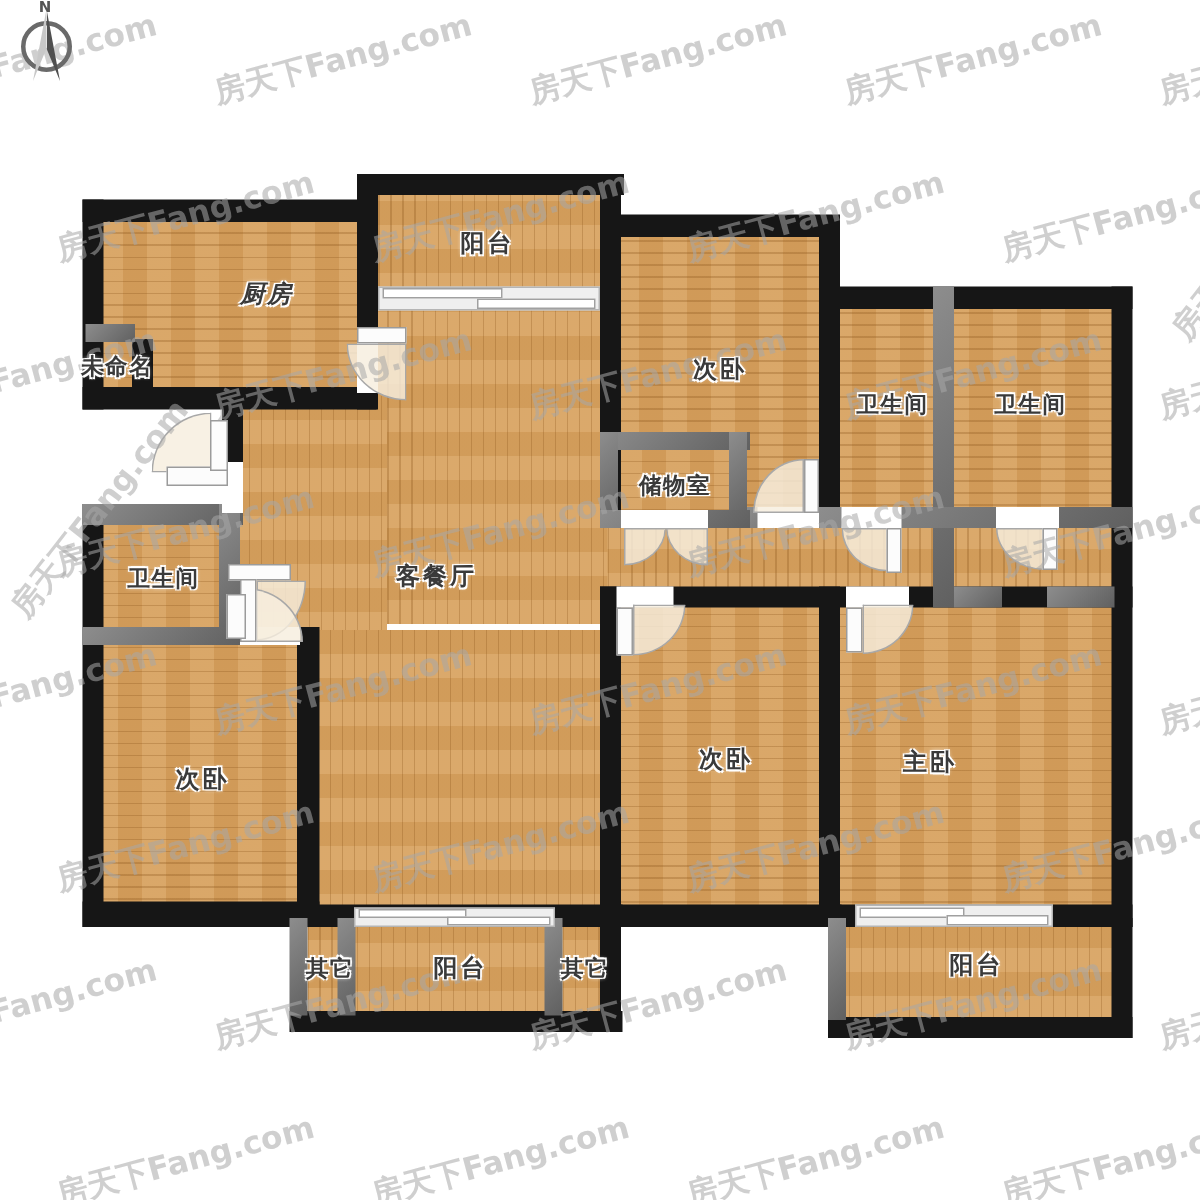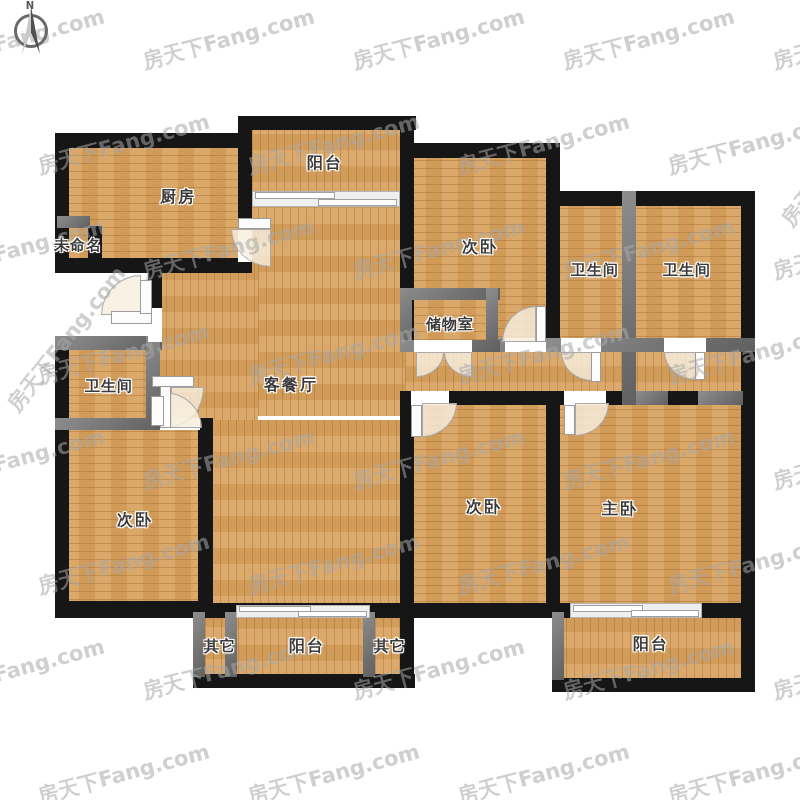--- a/index.html
+++ b/index.html
@@ -194,21 +194,21 @@
       <span class="wm" style="left: 560px; top: 655px; transform: rotate(-15deg);">房天下Fang.com</span>
       <span class="wm" style="left: 770px; top: 655px; transform: rotate(-15deg);">房天下Fang.com</span>
       <span class="wm" style="left: 35px; top: 760px; transform: rotate(-15deg);">房天下Fang.com</span>
       <span class="wm" style="left: 245px; top: 760px; transform: rotate(-15deg);">房天下Fang.com</span>
       <span class="wm" style="left: 455px; top: 760px; transform: rotate(-15deg);">房天下Fang.com</span>
       <span class="wm" style="left: 665px; top: 760px; transform: rotate(-15deg);">房天下Fang.com</span>
       <span class="wm" style="left: 752px; top: 140px; transform: rotate(-52deg);">房天下Fang.com</span>
       <span class="wm" style="left: -22px; top: 325px; transform: rotate(-52deg);">房天下Fang.com</span>
     </div>
 
-  <span class="rlabel" style="left:178px;top:197px;">厨房</span>
+  <span class="rlabel" style="left:178px;top:197px;font-style:italic;">厨房</span>
   <span class="rlabel small" style="left:78px;top:245px;">未命名</span>
   <span class="rlabel" style="left:325px;top:163px;">阳台</span>
   <span class="rlabel" style="left:480px;top:247px;">次卧</span>
   <span class="rlabel small" style="left:595px;top:270px;">卫生间</span>
   <span class="rlabel small" style="left:687px;top:270px;">卫生间</span>
   <span class="rlabel small" style="left:450px;top:324px;">储物室</span>
   <span class="rlabel" style="left:291px;top:385px;">客餐厅</span>
   <span class="rlabel small" style="left:109px;top:386px;">卫生间</span>
   <span class="rlabel" style="left:135px;top:520px;">次卧</span>
   <span class="rlabel" style="left:484px;top:507px;">次卧</span>

